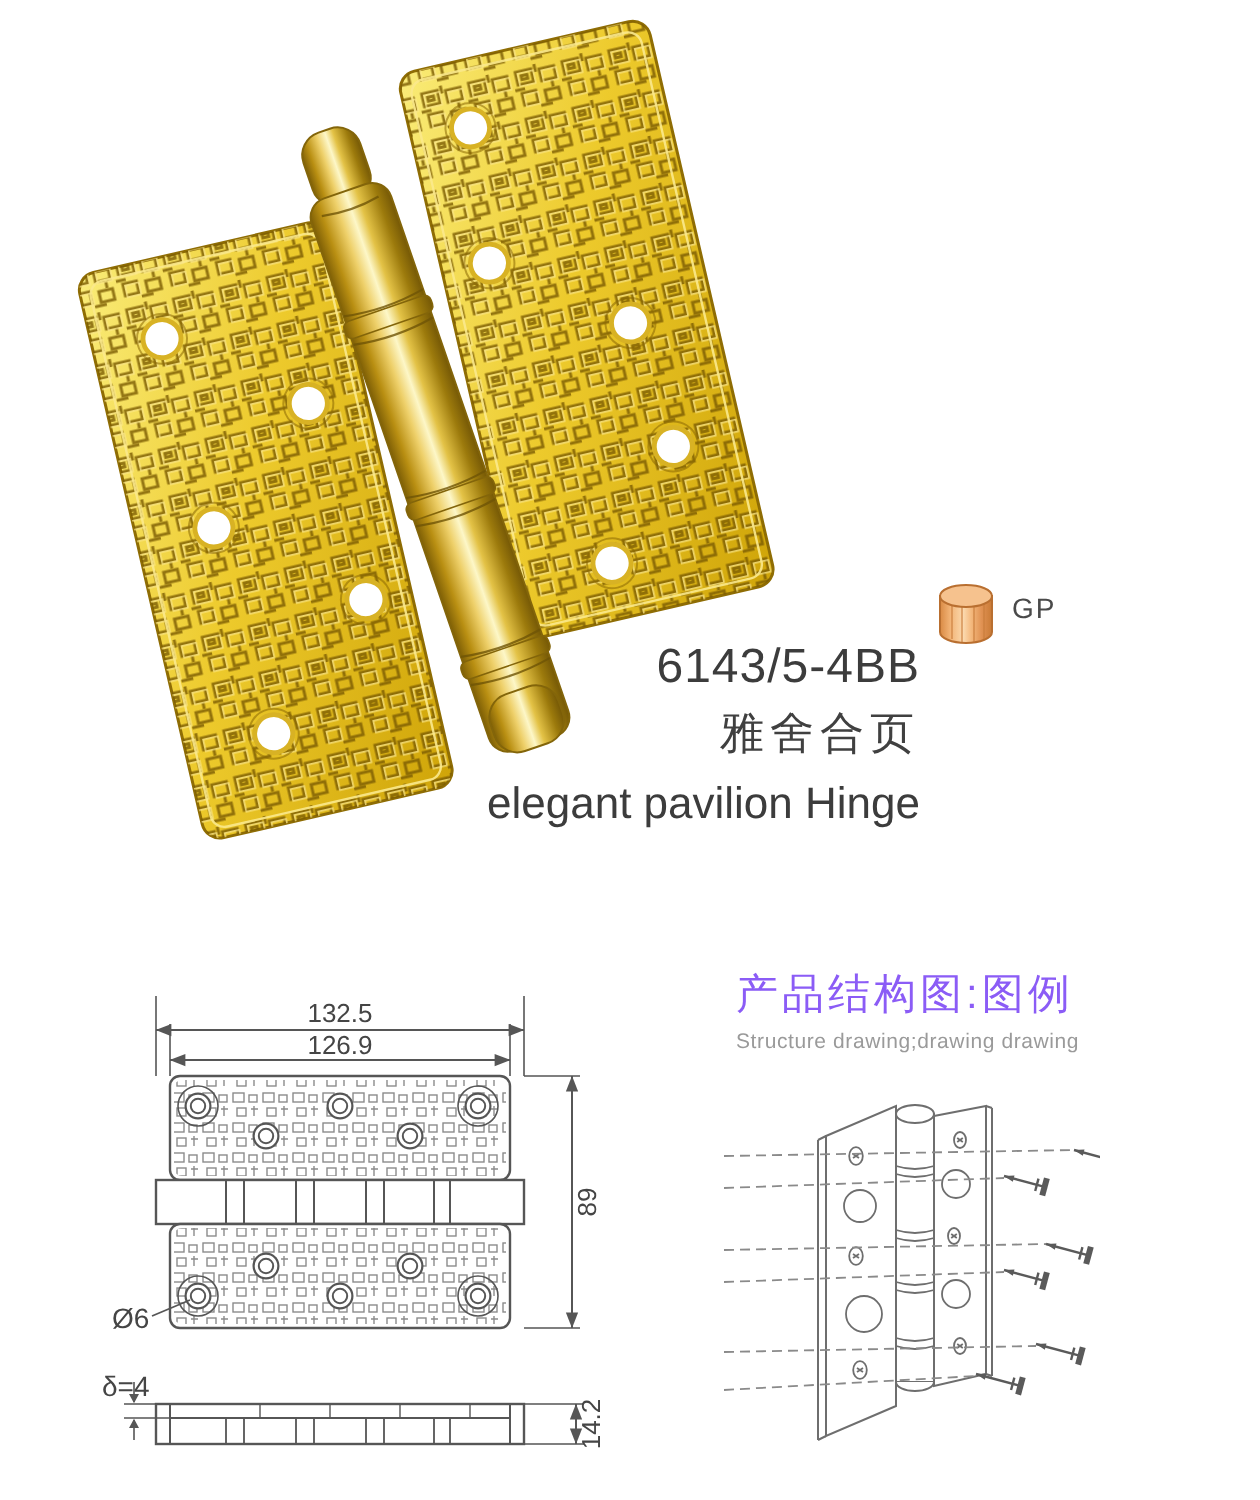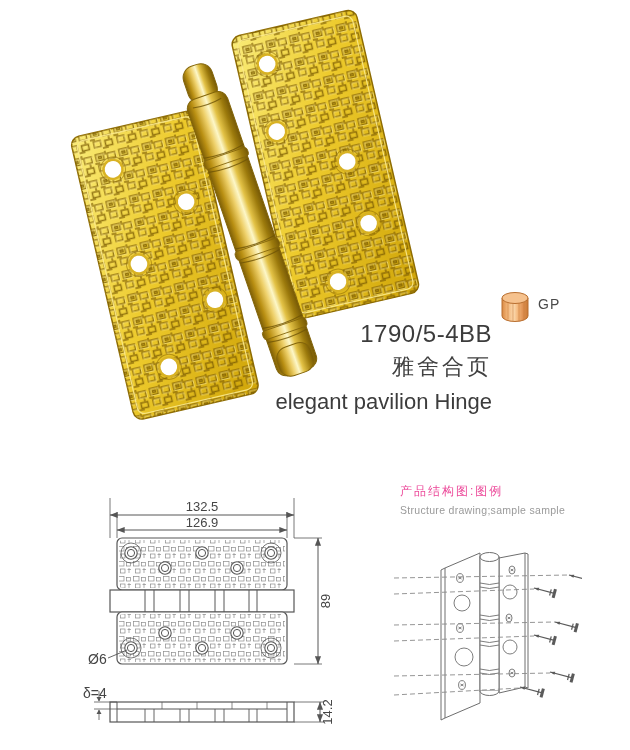--- a/index.html
+++ b/index.html
@@ -1,31 +1,31 @@
 <!DOCTYPE html>
 <html><head>
 <meta charset="utf-8">
 <style>
   html,body{margin:0;padding:0;background:#ffffff;}
   #page{position:relative;width:550px;height:750px;background:#ffffff;overflow:hidden;
-        font-family:"Liberation Sans",sans-serif;margin-left:32px;}
+        font-family:"Liberation Sans",sans-serif;}
   .abs{position:absolute;}
   
   #photo{left:8px;top:0px;width:410px;height:452px;}
   
   #finish-row{left:466px;top:290px;width:110px;height:36px;}
   #gp-label{position:absolute;left:40px;top:6px;font-size:14px;color:#4a4a4a;letter-spacing:1px;}
   
   #pinfo{right:90px;top:320px;text-align:right;color:#3c3c3c;}
   #pinfo .code{font-size:24px;letter-spacing:0.5px;}
   #pinfo .cn{font-size:22px;letter-spacing:3px;margin-top:4px;color:#404040;}
   #pinfo .en{font-size:22px;margin-top:7px;text-align:right;}
   
   #struct-head{left:368px;top:483px;}
-  #struct-head .t-cn{font-size:12px;color:#ec4899;letter-spacing:2px;}
+  #struct-head .t-cn{font-size:21px;color:#8b5cf6;letter-spacing:2px;}
   #struct-head .t-en{font-size:10.5px;color:#9a9a9a;margin-top:4px;letter-spacing:0.3px;}
   
   #tech{left:40px;top:485px;width:272px;height:262px;}
   #struct{left:350px;top:530px;width:280px;height:220px;}
   svg text{font-family:"Liberation Sans",sans-serif;fill:#454545;}
 </style>
 </head>
 <body>
 
 <div id="page">
@@ -148,21 +148,21 @@
         </linearGradient>
       </defs>
       <path d="M4 8 v18 a13 5.5 0 0 0 26 0 v-18 z" fill="url(#cop)" stroke="#b96f30" stroke-width="1"></path>
       <path d="M10 9.5 v20 M15 11 v20 M21 11 v20 M26 9.5 v20" stroke="#c87c3a" stroke-width="1" opacity="0.55" fill="none"></path>
       <ellipse cx="17" cy="8" rx="13" ry="5.5" fill="#f6c28e" stroke="#b96f30" stroke-width="1"></ellipse>
     </svg>
     <span id="gp-label">GP</span>
   </div>
 
   <div id="pinfo" class="abs">
-    <div class="code">1790/5-4BB</div>
+    <div class="code">6143/5-4BB</div>
     <div class="cn">雅舍合页</div>
     <div class="en">elegant pavilion Hinge</div>
   </div>
 
   <svg id="tech" class="abs" viewBox="0 0 272 262">
     <defs>
       <marker id="da" viewBox="0 0 10 8" refX="9.3" refY="4" markerWidth="9" markerHeight="7" orient="auto-start-reverse">
         <path d="M0.5 0.5 L9.5 4 L0.5 7.5 z" fill="#565656"></path>
       </marker>
       <pattern id="latT" width="15" height="15" patternUnits="userSpaceOnUse">
@@ -262,21 +262,21 @@
     <text x="130" y="26" font-size="13" text-anchor="middle">132.5</text>
     <text x="130" y="42" font-size="13" text-anchor="middle">126.9</text>
     <text x="258" y="116" font-size="13" text-anchor="middle" transform="rotate(-90 258 116)">89</text>
     <text x="16" y="179" font-size="14">Ø6</text>
     <text x="11" y="213" font-size="14">δ=4</text>
     <text x="260" y="227" font-size="13" text-anchor="middle" transform="rotate(-90 260 227)">14.2</text>
   </svg>
 
   <div id="struct-head" class="abs">
     <div class="t-cn">产品结构图:图例</div>
-    <div class="t-en">Structure drawing;sample sample</div>
+    <div class="t-en">Structure drawing;drawing drawing</div>
   </div>
 
   <svg id="struct" class="abs" viewBox="0 0 280 220">
     <g stroke="#6e6e6e" stroke-width="1" fill="none">
 
       <g>
         <polygon points="63,38 98,23 98,173 63,188" fill="#ffffff"></polygon>
         <path d="M59 40 V190 M59 40 L63 38 M59 190 L63 188"></path>
       </g>
 

